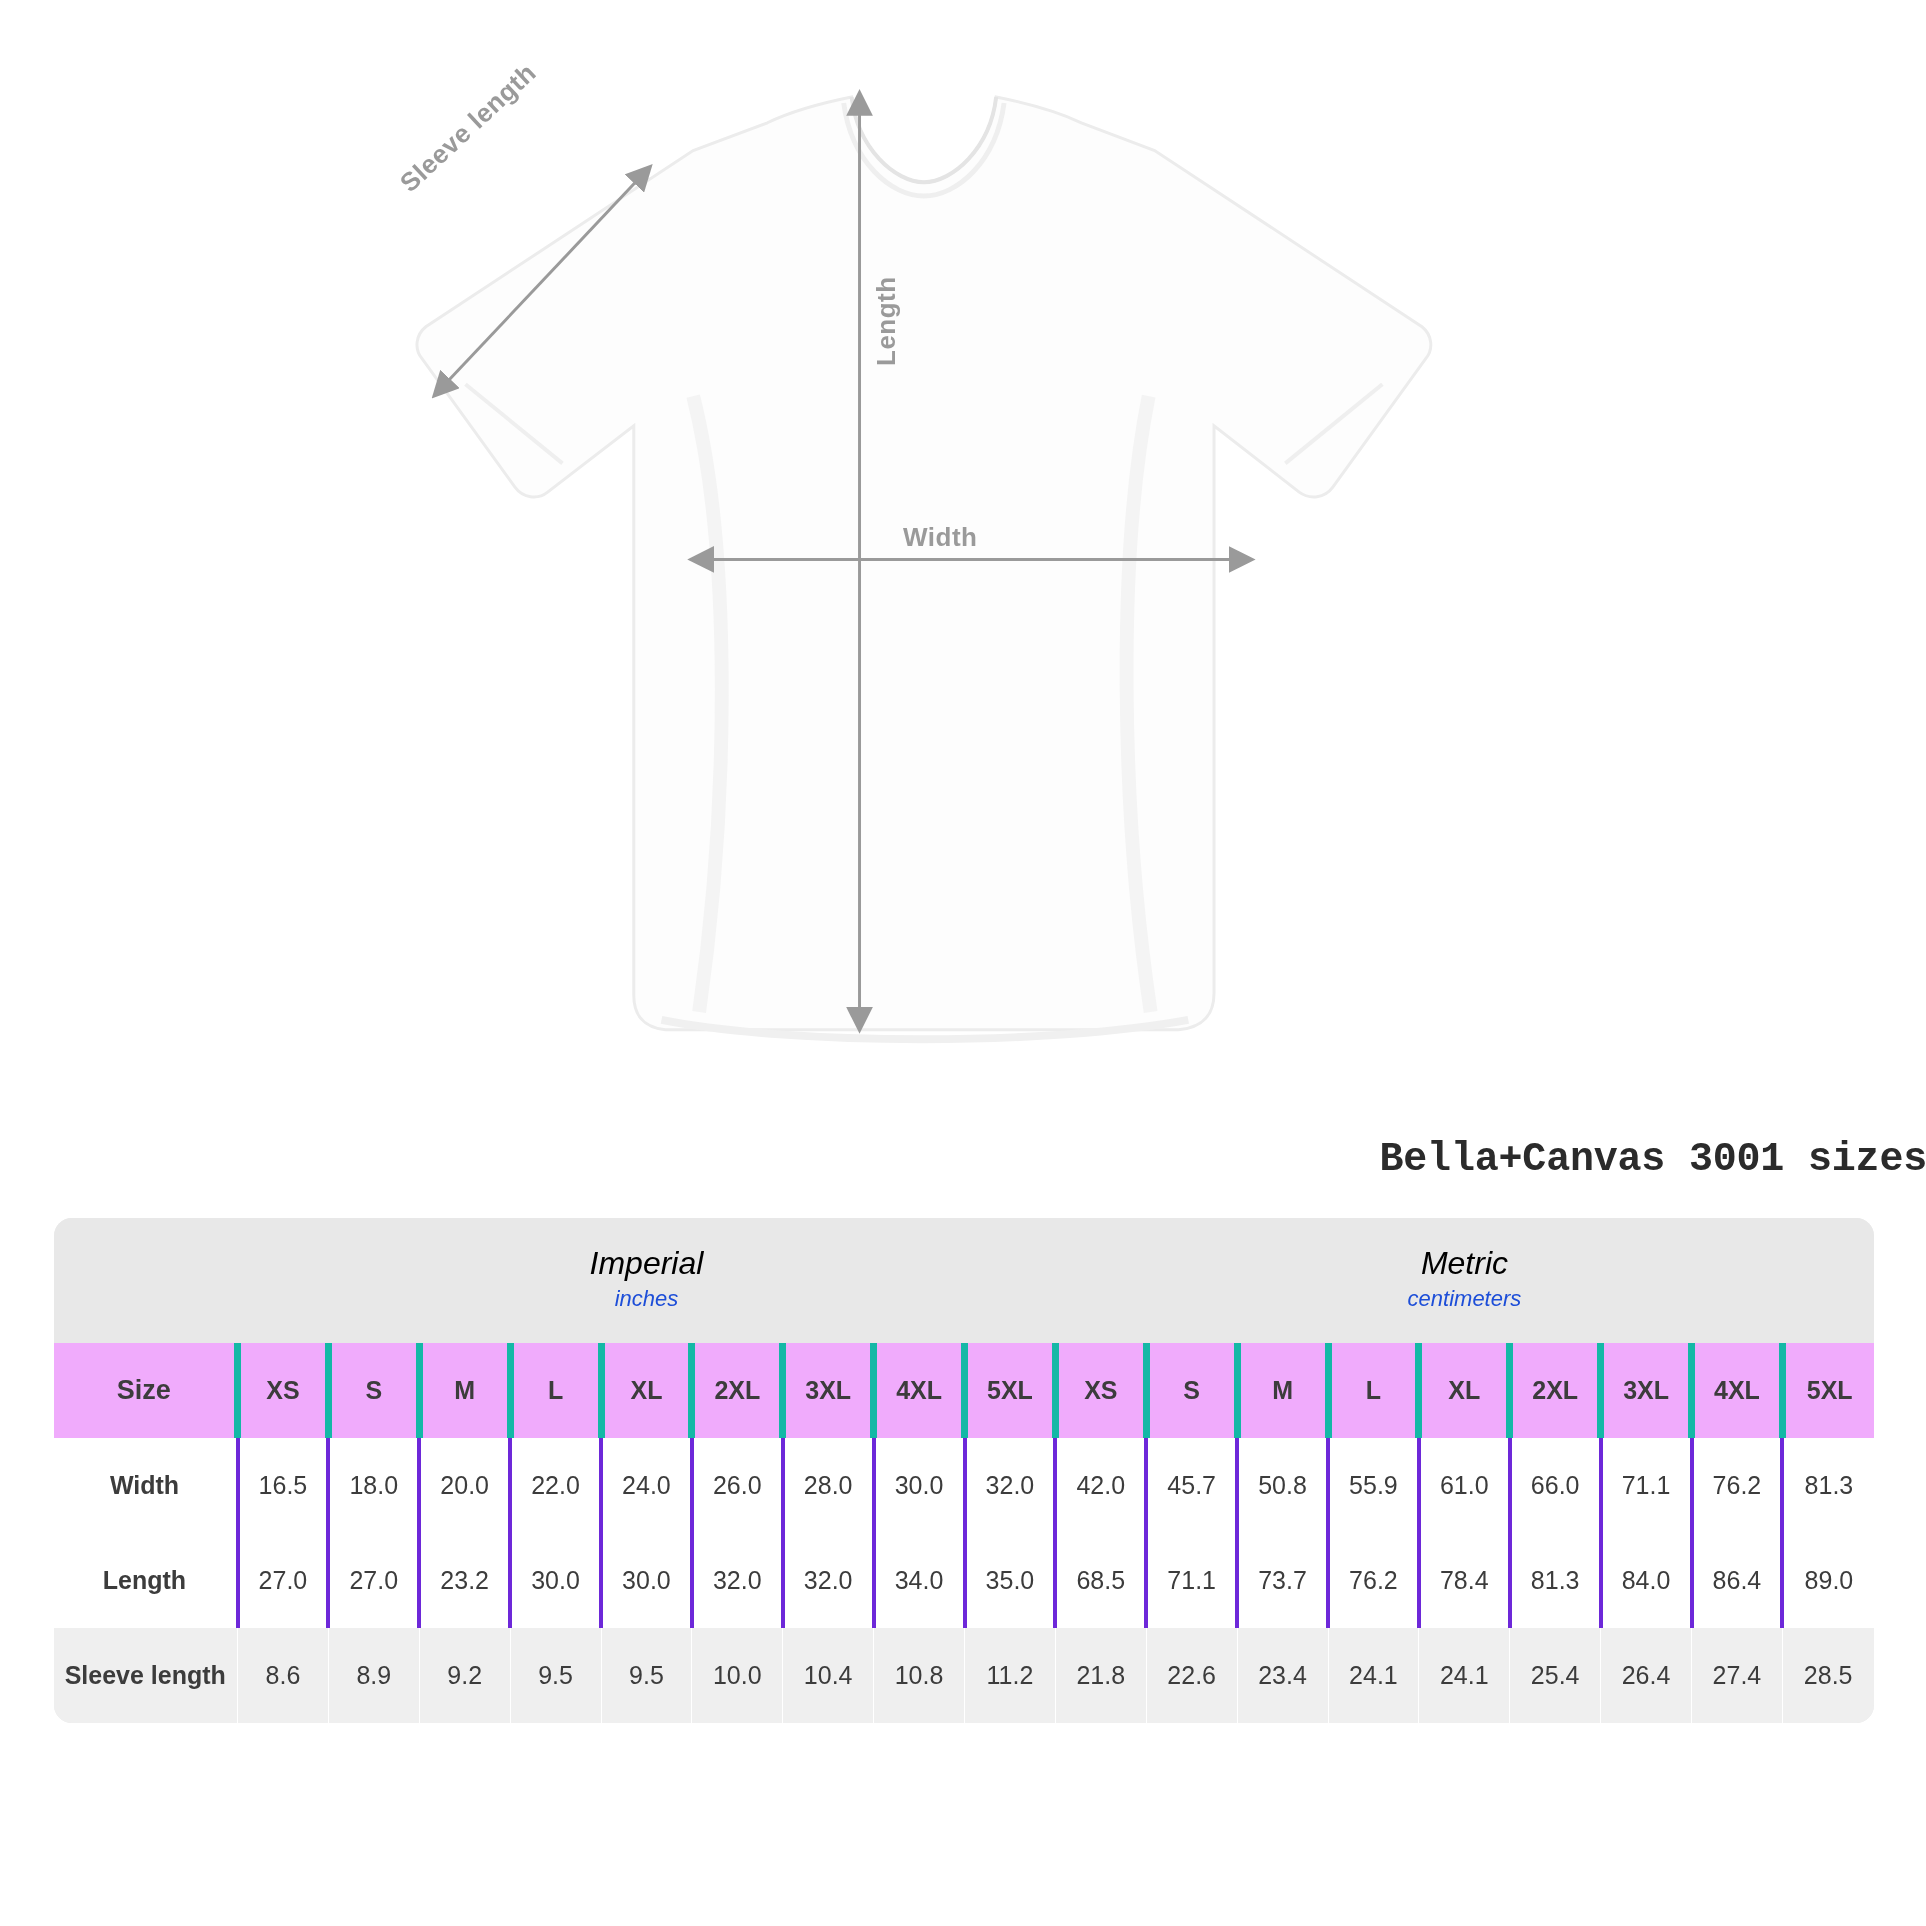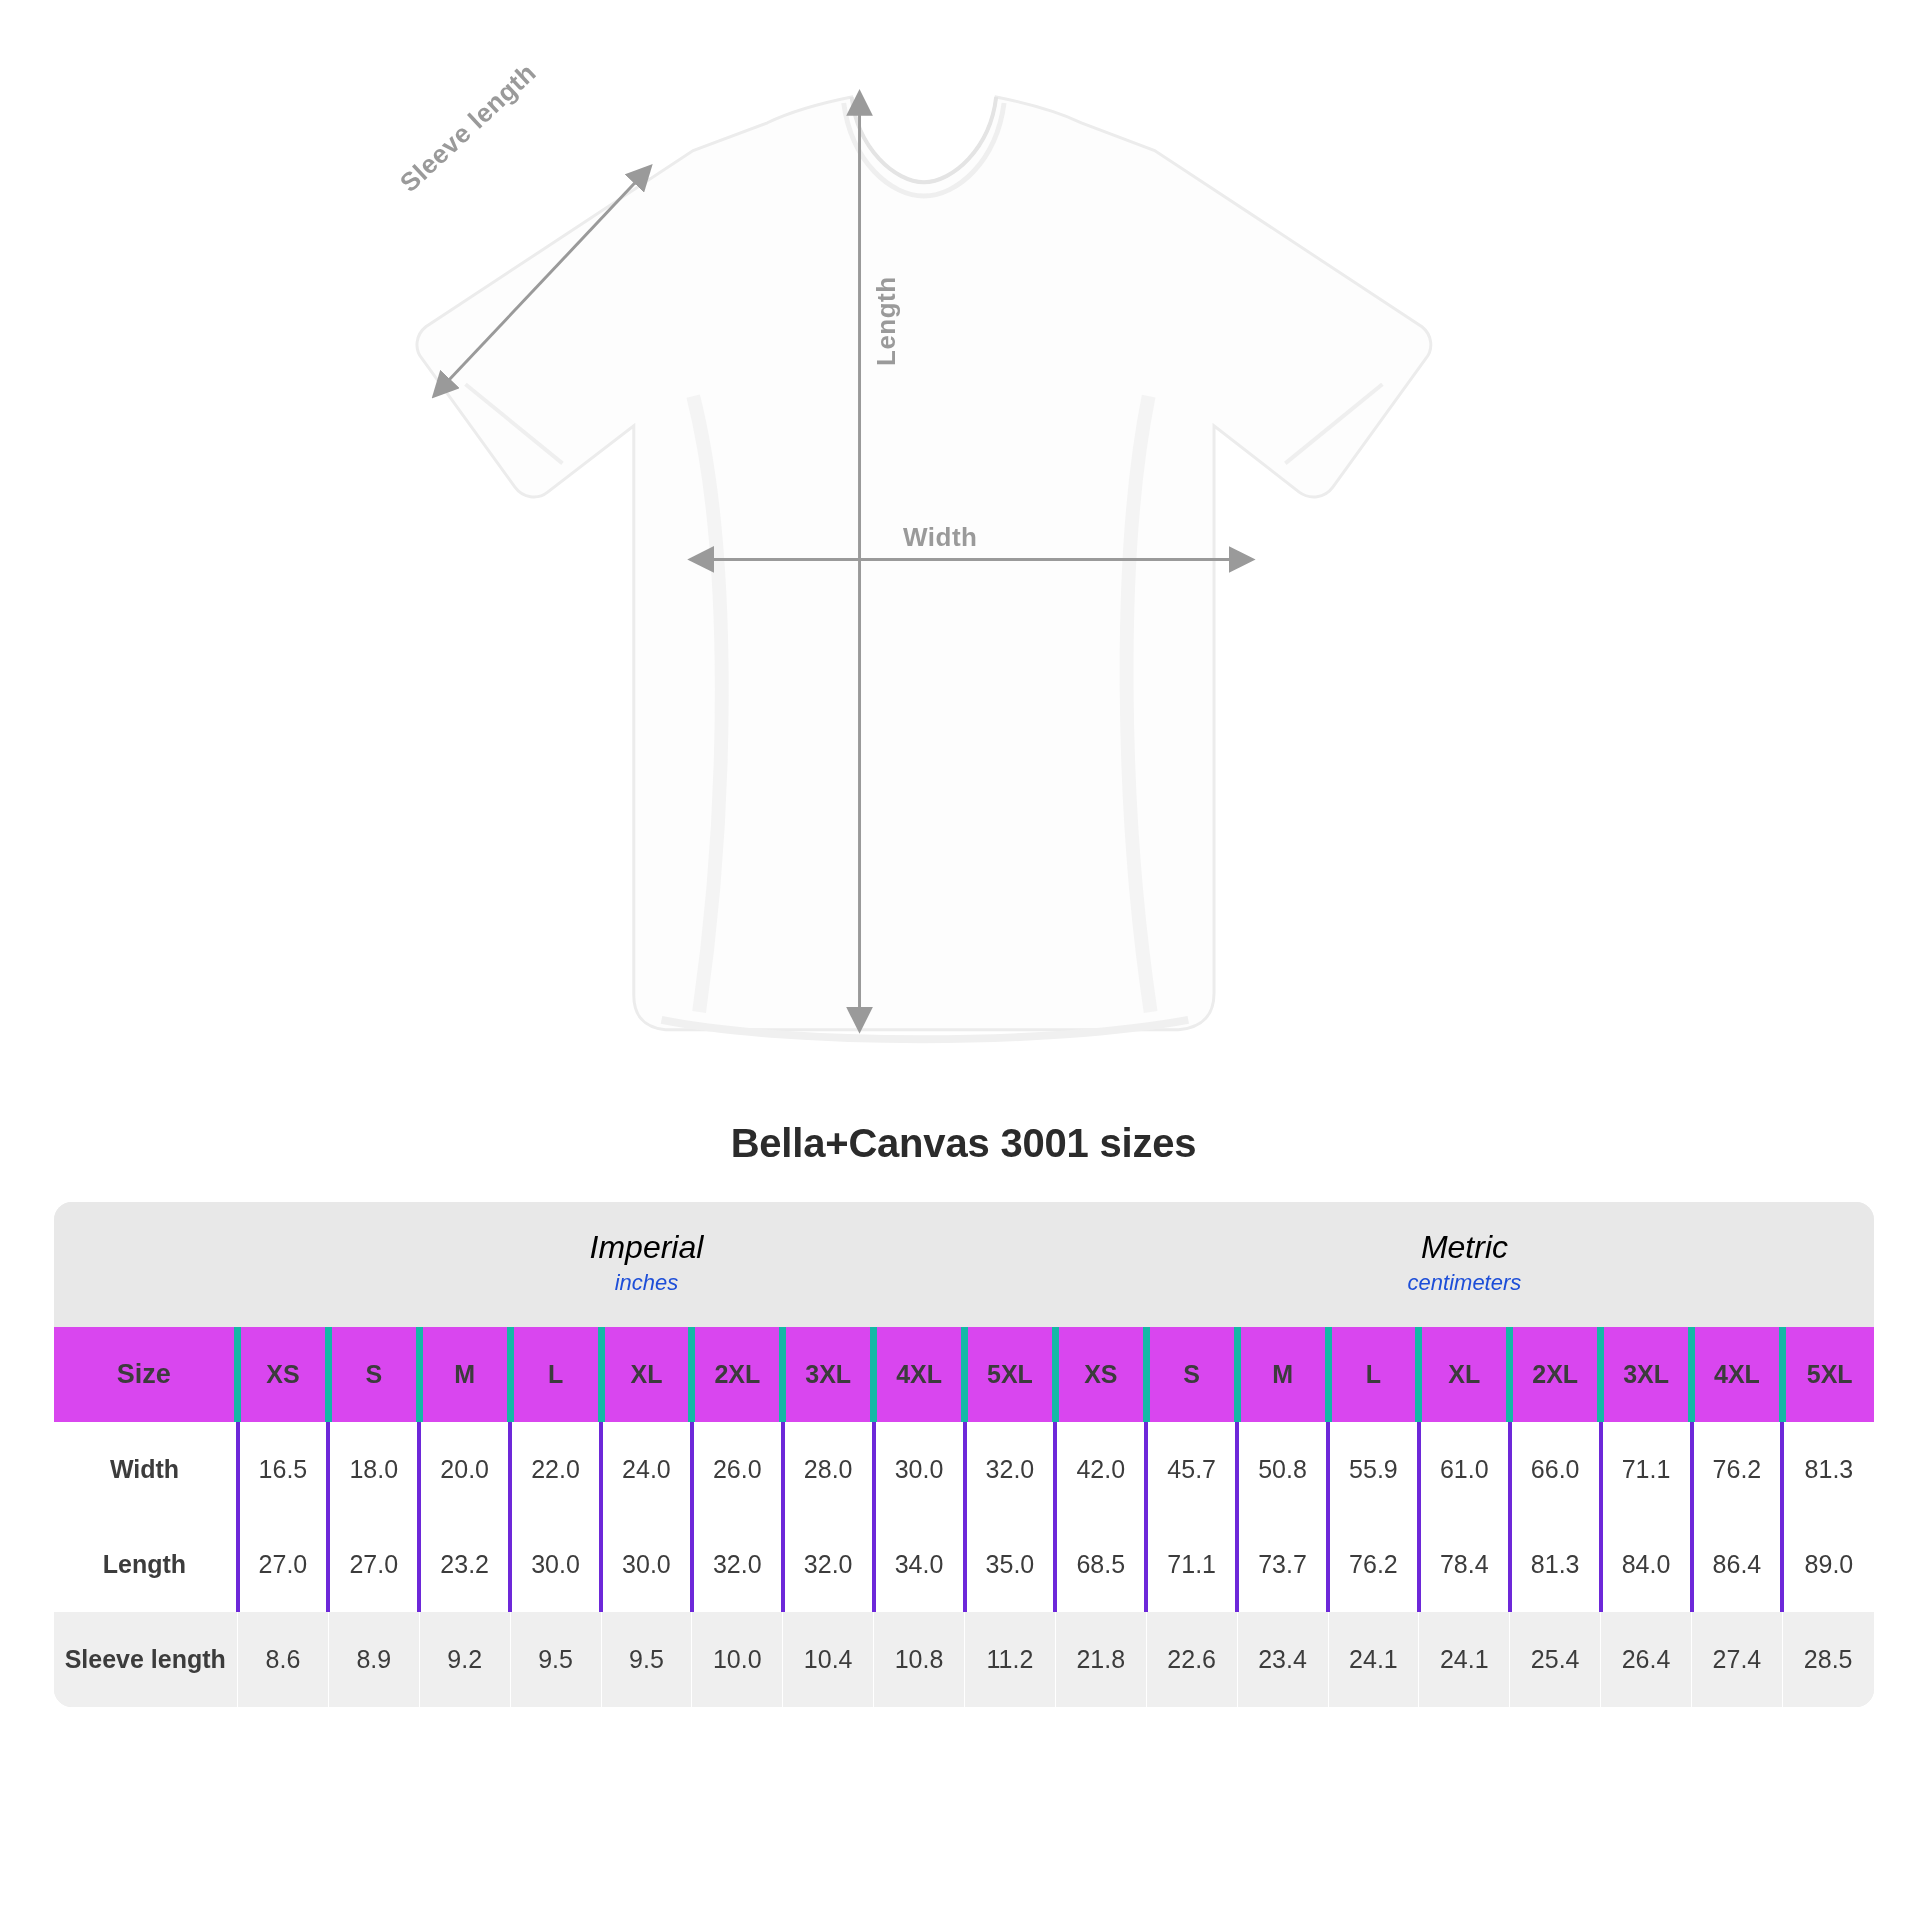--- a/index.html
+++ b/index.html
@@ -51,22 +51,23 @@
     transform: rotate(-90deg);
     transform-origin: left top;
   }
   .label-width {
     left: 903px;
     top: 522px;
   }
 
   
   .title-block {
-    text-align: center;
-    margin-top: 12px;
+    text-align: right;
+    margin-top: 28px;
+    font-family: Liberation Mono, monospace;
   }
   .chart-title {
     font-size: 40px;
     font-weight: bold;
     color: #2b2b2b;
     margin: 0;
     letter-spacing: -0.2px;
   }
   .chart-note {
     font-size: 22px;
@@ -107,21 +108,21 @@
     line-height: 1.15;
   }
   .unit-sub {
     font-size: 22px;
     font-style: italic;
     color: #1d4ed8;
     line-height: 1.6;
   }
   .row-size td {
     height: 95px;
-    background: #d946ef;
+    background: #f0abfc;
     font-weight: bold;
     color: #4d4d4d;
     font-size: 26px;
   }
   .row-size td.lbl {
     font-size: 27px;
   }
   .row-data td {
     height: 95px;
   }

